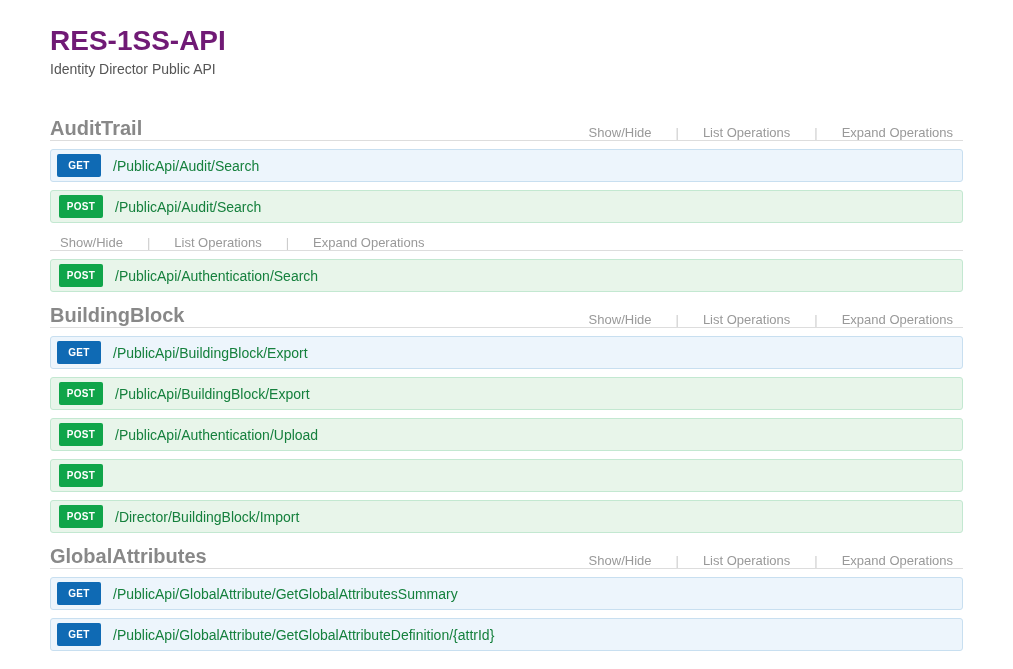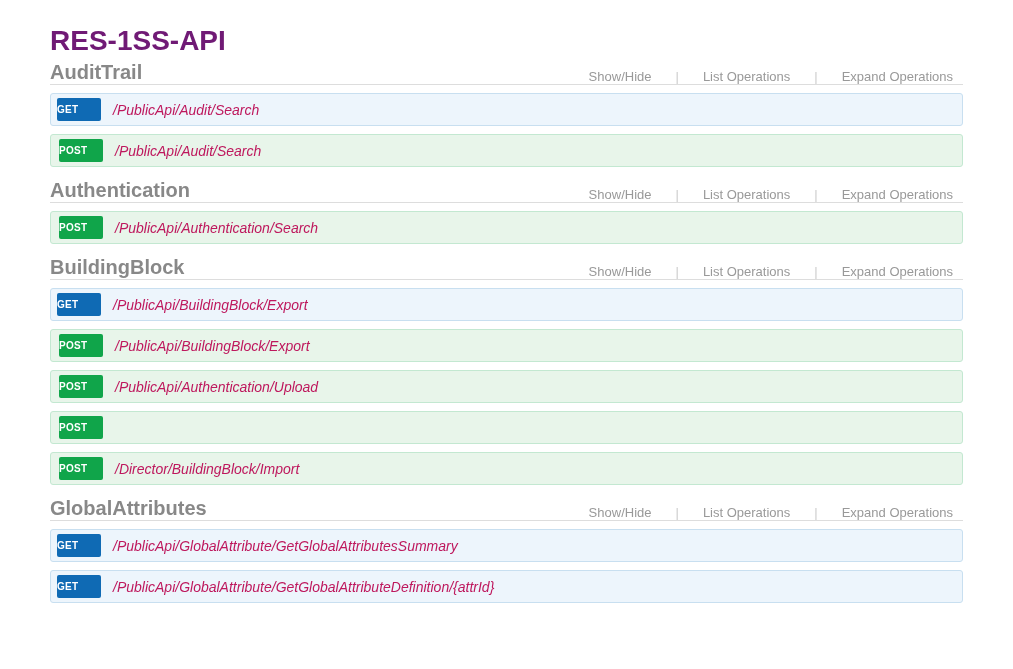--- a/index.html
+++ b/index.html
@@ -71,47 +71,47 @@
     border-color: #c8dff0;
   }
   .op-row.post {
     background: #e8f5ea;
     border-color: #c3e8d1;
     padding-left: 8px;
   }
   .badge {
     display: inline-block;
     min-width: 44px;
-    text-align: left;
+    text-align: center;
     font-size: 10px;
     font-weight: 700;
     color: #fff;
     border-radius: 2px;
     padding: 6px 0;
     margin-right: 12px;
     letter-spacing: 0.3px;
   }
   .badge.get {
     background: #0f6ab4;
   }
   .badge.post {
     background: #10a54a;
   }
   .op-path {
-    color: #be185d;
+    color: #15803d;
     font-size: 14px;
-    font-style: italic;
   }
 </style>
 </head>
 <body>
 
 <div class="page">
 
   <div class="header-title">RES-1SS-API</div>
+  <div class="header-subtitle">Identity Director Public API</div>
 
   <div id="sections-root">
       <div class="section">
         <div class="section-header">
           <div class="section-title">AuditTrail</div>
           <div class="section-actions">
             <span class="act">Show/Hide</span>
             <span class="sep">|</span>
             <span class="act">List Operations</span>
             <span class="sep">|</span>
@@ -122,21 +122,20 @@
           <span class="badge get">GET</span>
           <span class="op-path">/PublicApi/Audit/Search</span>
         </div>
         <div class="op-row post">
           <span class="badge post">POST</span>
           <span class="op-path">/PublicApi/Audit/Search</span>
         </div>
       </div>
       <div class="section">
         <div class="section-header">
-          <div class="section-title">Authentication</div>
           <div class="section-actions">
             <span class="act">Show/Hide</span>
             <span class="sep">|</span>
             <span class="act">List Operations</span>
             <span class="sep">|</span>
             <span class="act">Expand Operations</span>
           </div>
         </div>
         <div class="op-row post">
           <span class="badge post">POST</span>

